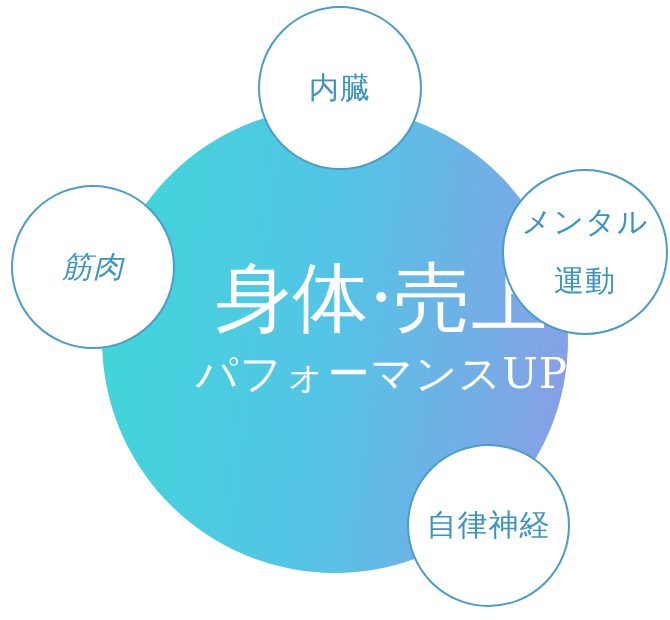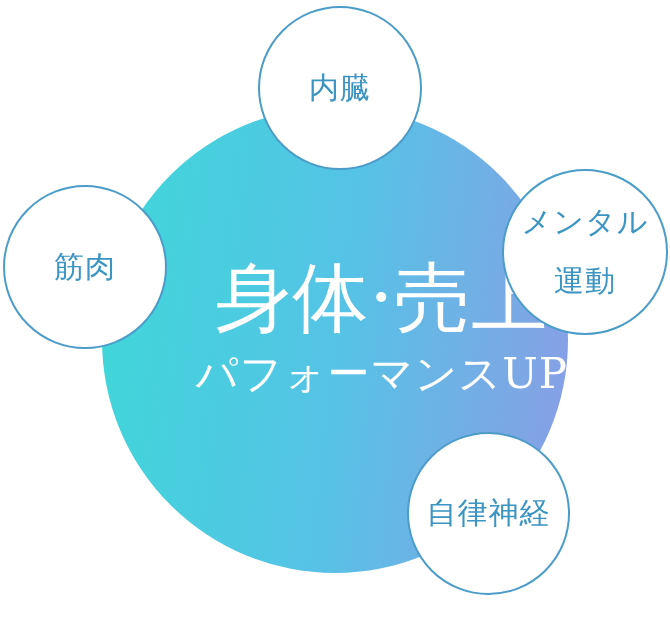--- a/index.html
+++ b/index.html
@@ -65,24 +65,24 @@
     text-align: center;
     color: var(--node_text, #3b94c2);
     font-size: 30px;
     line-height: 1.42;
     letter-spacing: 1px;
     z-index: 2;
     gap: 16px;
   }
   .node span { display: block; white-space: nowrap; }
   .node-top          { left: 258px; top: 6px;   width: 164px; height: 164px; }
-  .node-left         { left: 3px;   top: 185px; width: 164px; height: 164px; }
+  .node-left         { left: 11px;   top: 185px; width: 164px; height: 164px; font-style: italic; }
   .node-right        { left: 502px; top: 169px; width: 166px; height: 166px; }
   .node-bottom-left  { left: 101px; top: 457px; width: 162px; height: 162px; }
-  .node-bottom-right { left: 407px; top: 432px; width: 163px; height: 163px; font-family: Liberation Serif, serif; }
+  .node-bottom-right { left: 407px; top: 444px; width: 163px; height: 163px; font-family: Liberation Serif, serif; }
 </style>
 </head>
 <body>
 
 <div class="canvas">
 
   <div class="big-circle">
     <div class="center-text">
       <span class="center-title">身体·売上</span>
       <span class="center-subtitle">パフォーマンスUP</span>

